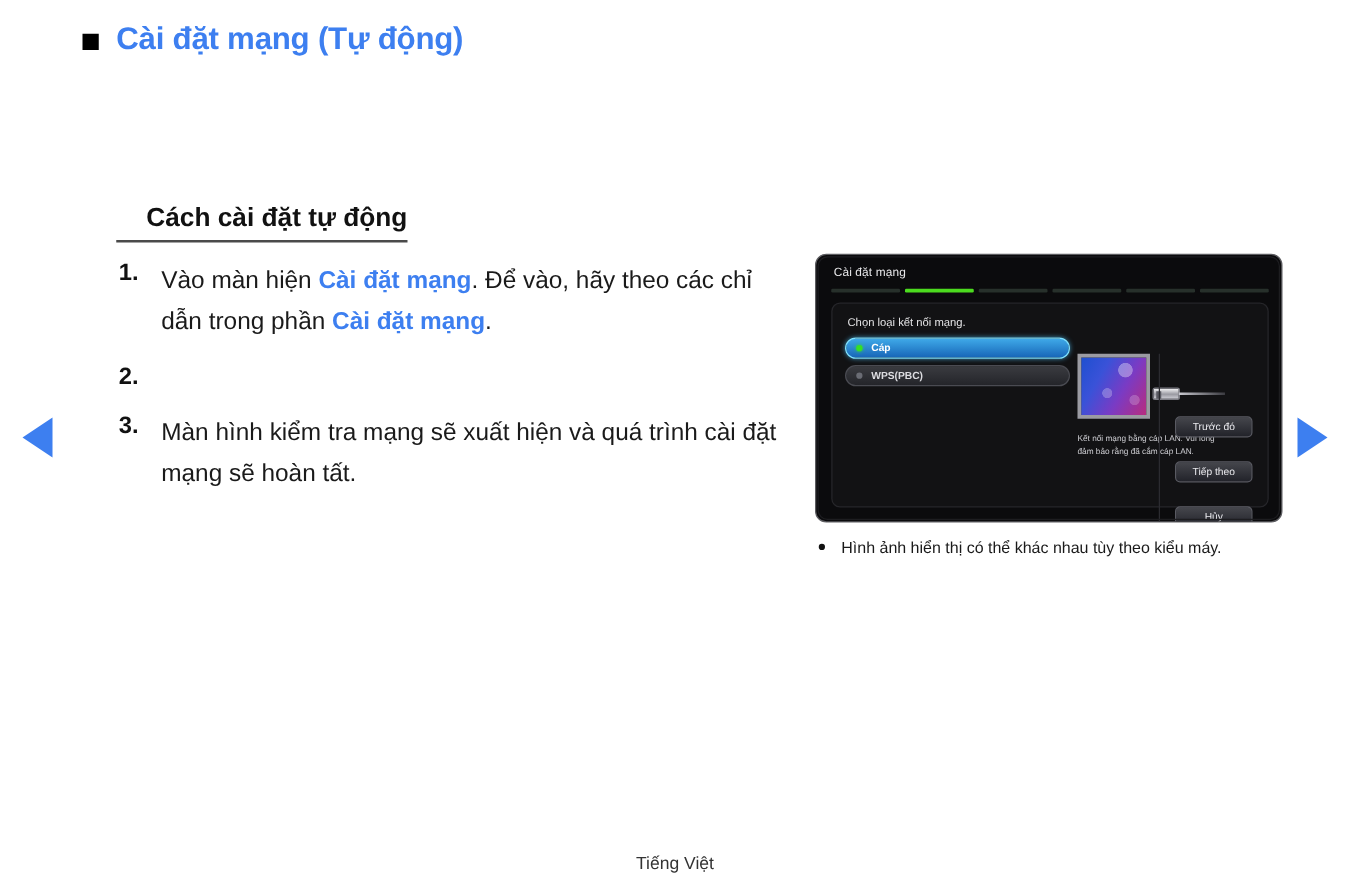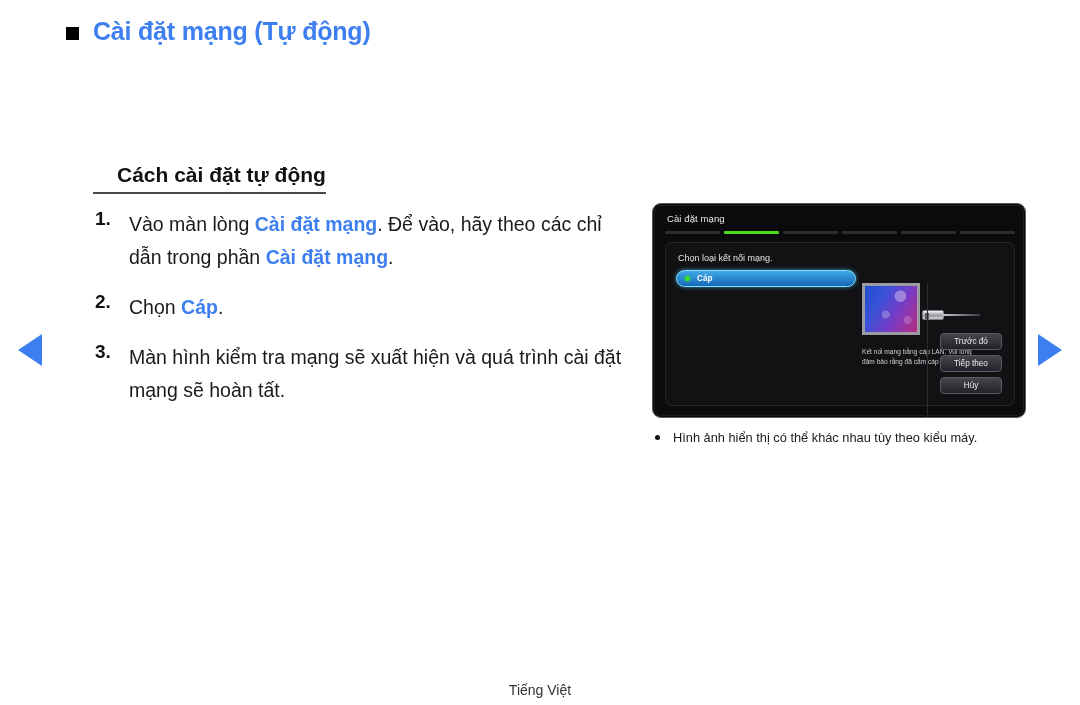--- a/index.html
+++ b/index.html
@@ -287,21 +287,21 @@
 
   
   #tv-actions {
     position: absolute;
     right: 12px;
     top: 90px;
     width: 62px;
   }
   .tv-btn {
     height: 17px;
-    margin-bottom: 5px;
+    margin-bottom: 19px;
     border-radius: 4px;
     background: linear-gradient(#45464c, #22232a);
     border: 1px solid #595a62;
     color: #e9e9ed;
     font-size: 8.2px;
     display: flex;
     align-items: center;
     justify-content: center;
     cursor: pointer;
     white-space: nowrap;
@@ -364,25 +364,24 @@
   </div>
 
 
   <div id="subheading-wrap">
     <h2>Cách cài đặt tự động</h2>
   </div>
 
   <div id="steps">
       <div class="step">
         <div class="step-num">1.</div>
-        <div class="step-text"><span>Vào màn lòng </span><span class="hl">Cài đặt mạng</span><span>. Để vào, hãy theo các chỉ dẫn trong phần </span><span class="hl">Cài đặt mạng</span><span>.</span></div>
+        <div class="step-text"><span>Vào màn hiện </span><span class="hl">Cài đặt mạng</span><span>. Để vào, hãy theo các chỉ dẫn trong phần </span><span class="hl">Cài đặt mạng</span><span>.</span></div>
       </div>
       <div class="step">
         <div class="step-num">2.</div>
-        <div class="step-text"><span>Chọn </span><span class="hl">Cáp</span><span>.</span></div>
       </div>
       <div class="step">
         <div class="step-num">3.</div>
         <div class="step-text"><span>Màn hình kiểm tra mạng sẽ xuất hiện và quá trình cài đặt mạng sẽ hoàn tất.</span></div>
       </div>
     </div>
 
   <div id="tv-panel">
     <div id="tv-title">Cài đặt mạng</div>
     <div id="tv-progress">
@@ -395,20 +394,24 @@
       </div>
 
     <div id="tv-body">
       <div id="tv-prompt">Chọn loại kết nối mạng.</div>
 
       <div id="tv-options">
           <div class="tv-opt selected">
             <div class="dot" style="background: rgb(53, 224, 37);"></div>
             <div class="olabel">Cáp</div>
           </div>
+          <div class="tv-opt">
+            <div class="dot"></div>
+            <div class="olabel">WPS(PBC)</div>
+          </div>
         </div>
 
       <div id="tv-illus">
         <div id="illus-screen"></div>
         <div id="illus-plug"></div>
         <div id="illus-cable"></div>
       </div>
 
       <div id="tv-desc">Kết nối mạng bằng cáp LAN. Vui lòng đảm bảo rằng đã cắm cáp LAN.</div>
 

